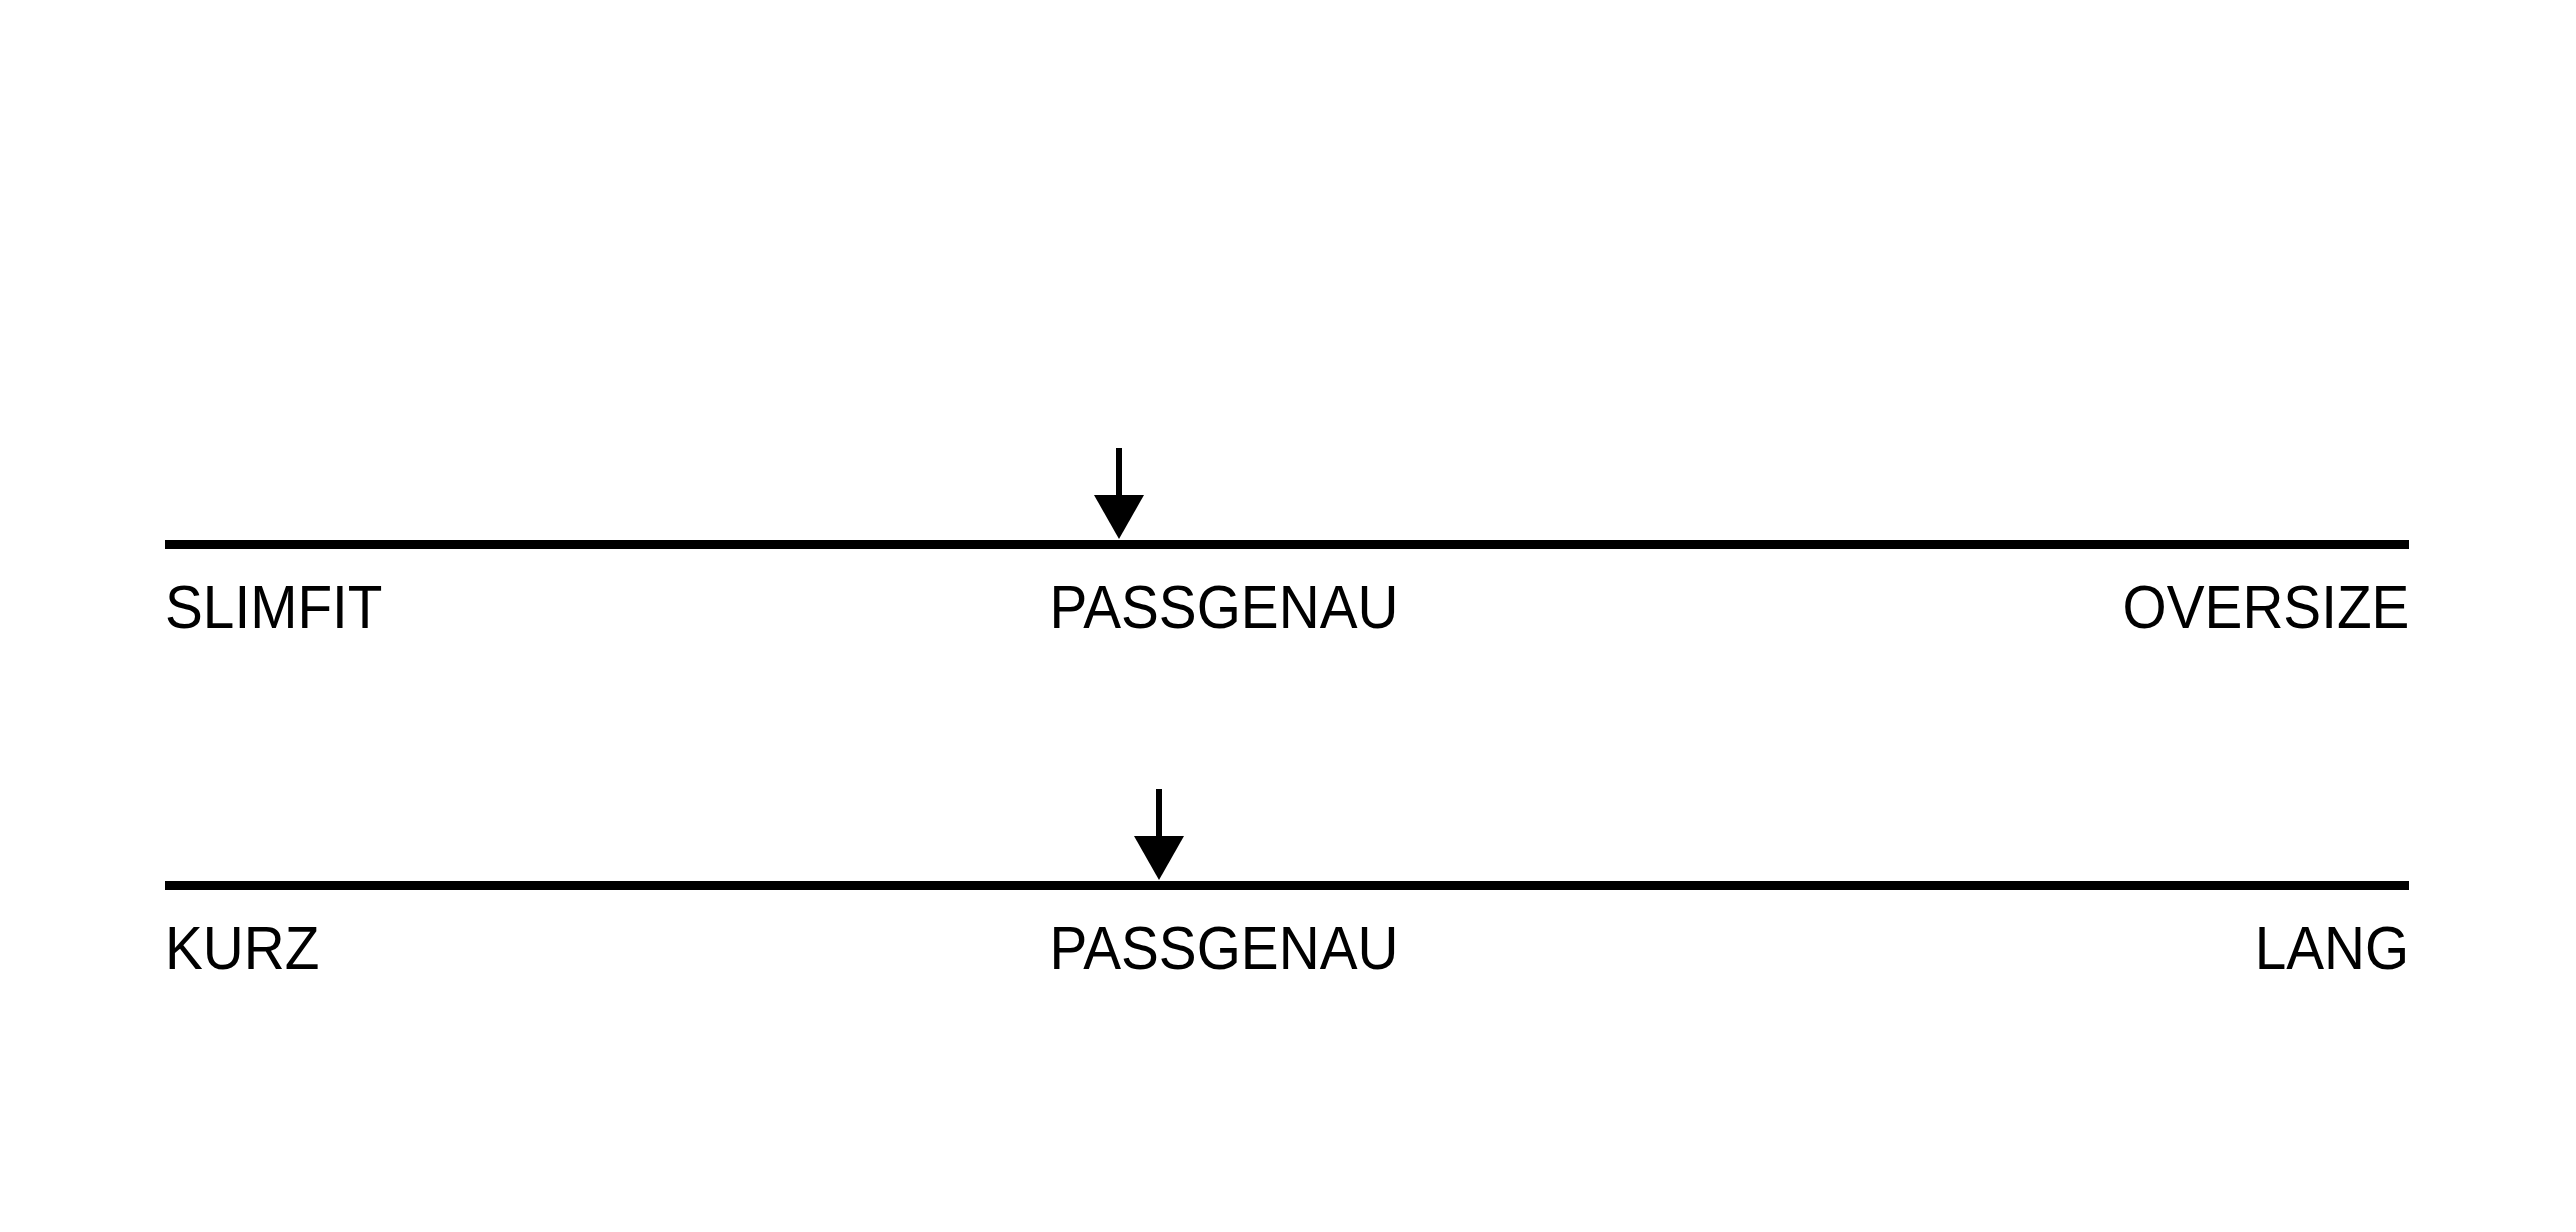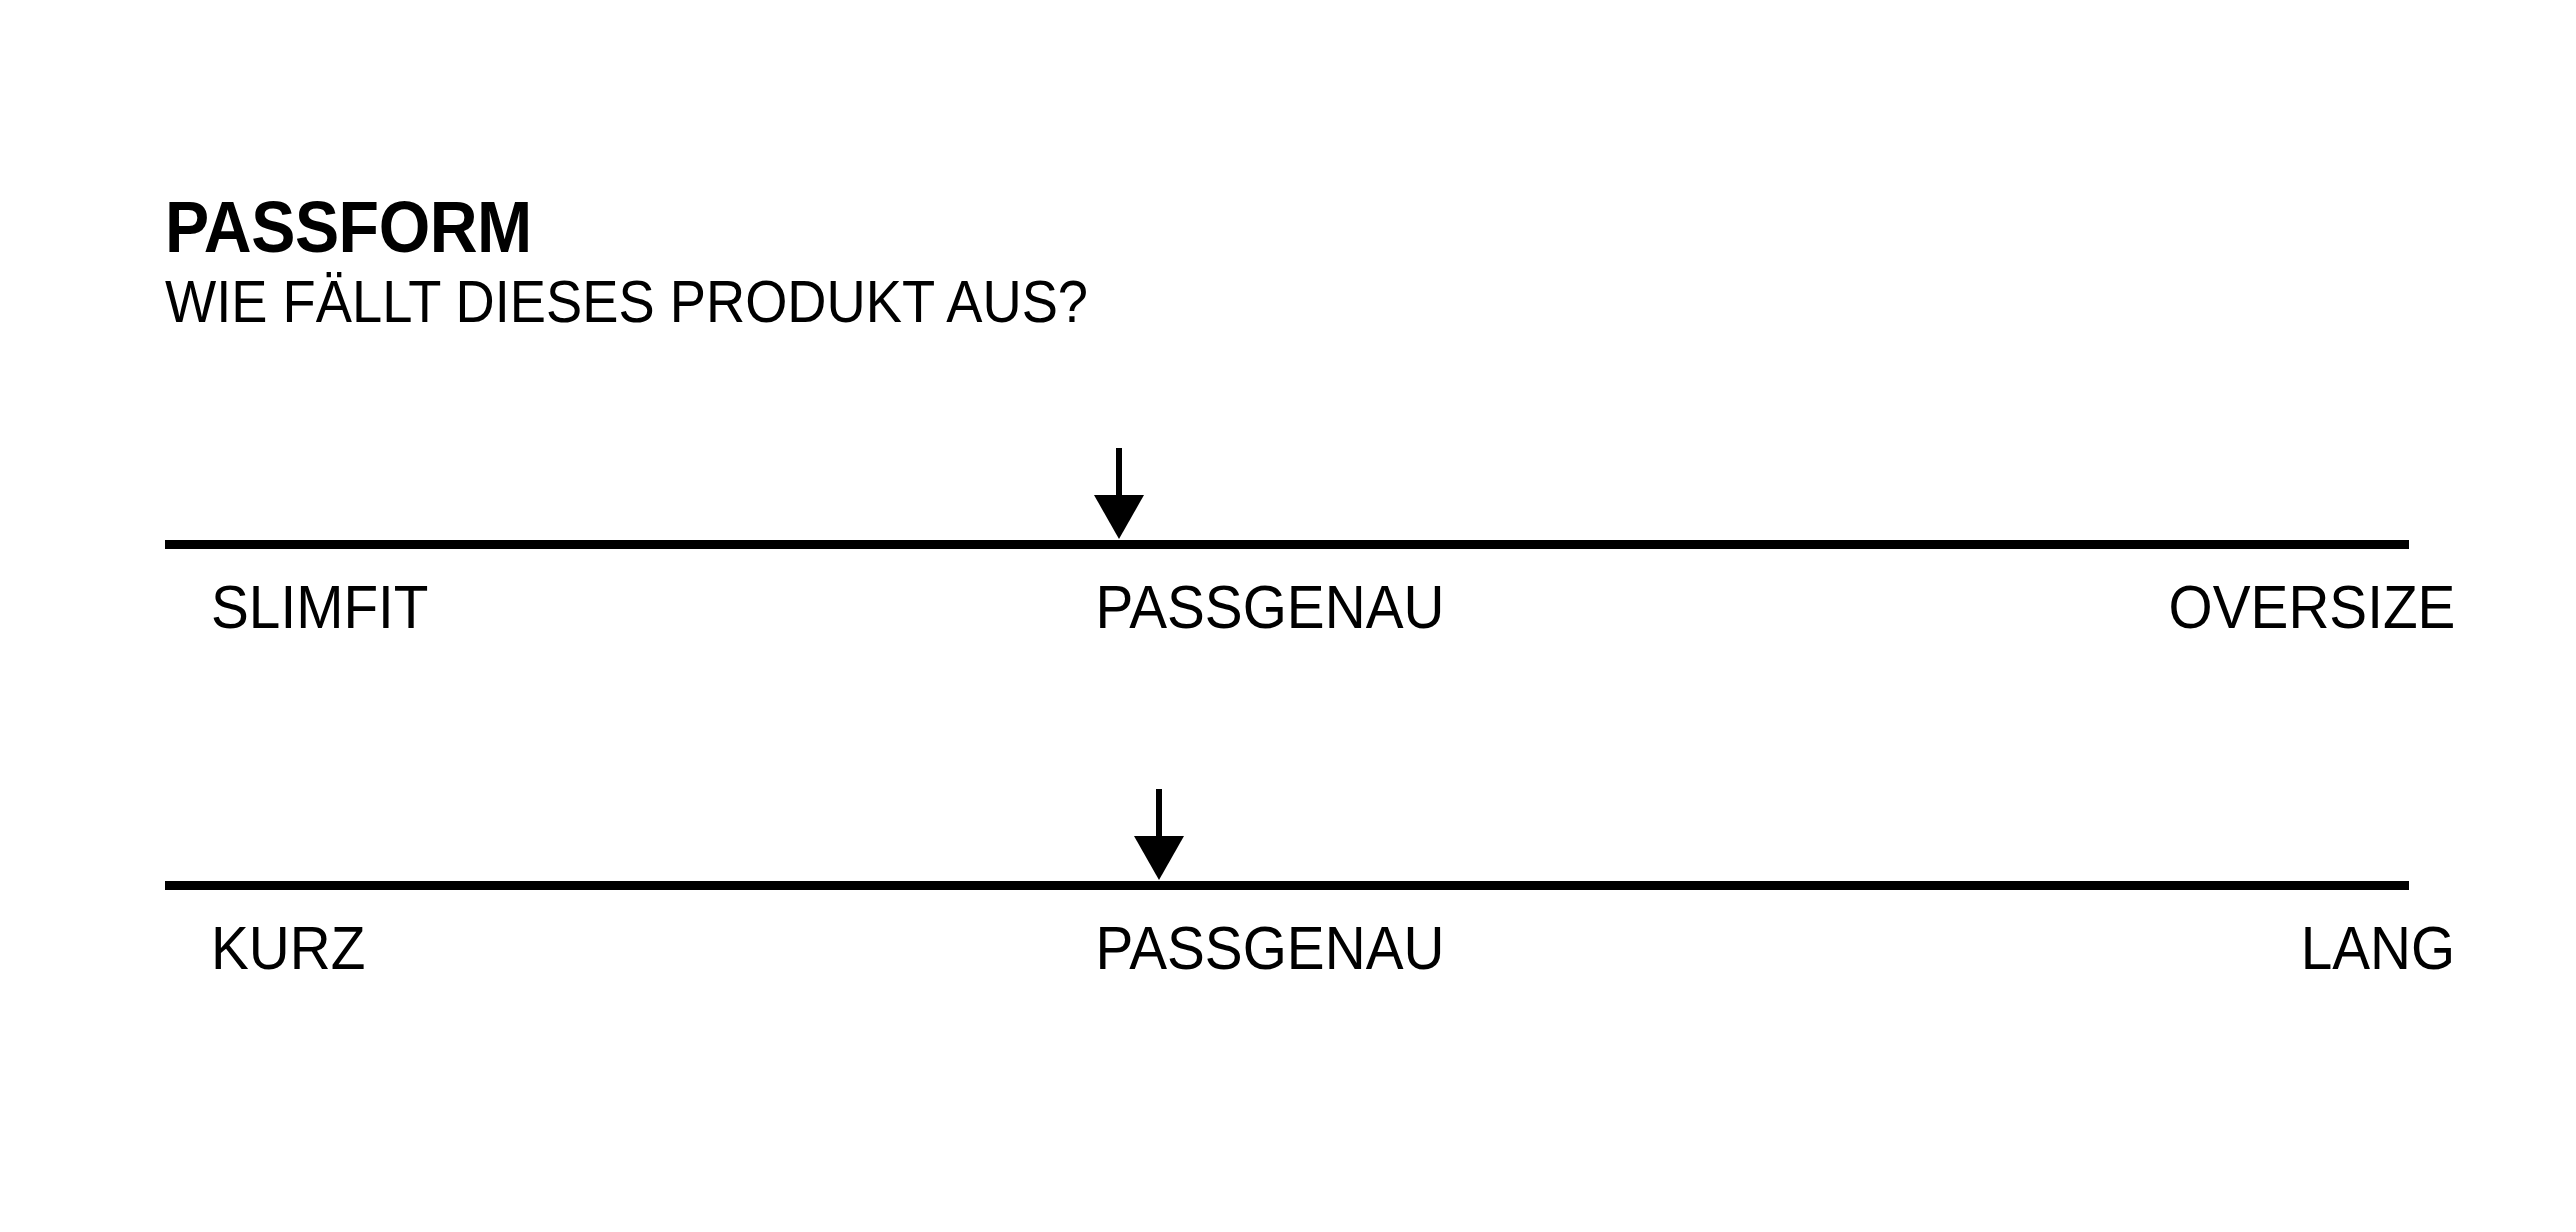--- a/index.html
+++ b/index.html
@@ -96,45 +96,40 @@
     width: 100%;
     height: 8.8px;
     background: #000000;
   }
 
   .scale-labels {
     position: relative;
     width: 100%;
     height: 67px;
     margin-top: 28px;
-    margin-left: 46px;
   }
   .scale-label {
     position: absolute;
     top: 0;
     font-size: 61px;
     font-weight: 400;
     line-height: 1;
     color: #000000;
     white-space: nowrap;
     transform: scaleX(0.93);
   }
   .scale-label--start  { left: 0;  transform-origin: left top; }
   .scale-label--end    { right: 0; transform-origin: right top; }
   .scale-label--middle { transform-origin: center top; }
 </style>
 </head>
 <body>
 
 <div id="canvas" style="background: rgb(255, 255, 255);">
 
-  <div class="header">
-    <h1 class="title">PASSFORM</h1>
-    <p class="subtitle">WIE FÄLLT DIESES PRODUKT AUS?</p>
-  </div>
 
   <div class="scale scale--fit">
 
     <div class="scale-track-zone">
       <div class="marker" id="marker-fit" style="left: 42.5%;">
         <div class="marker-stem"></div>
         <div class="marker-head"></div>
       </div>
     </div>
 

